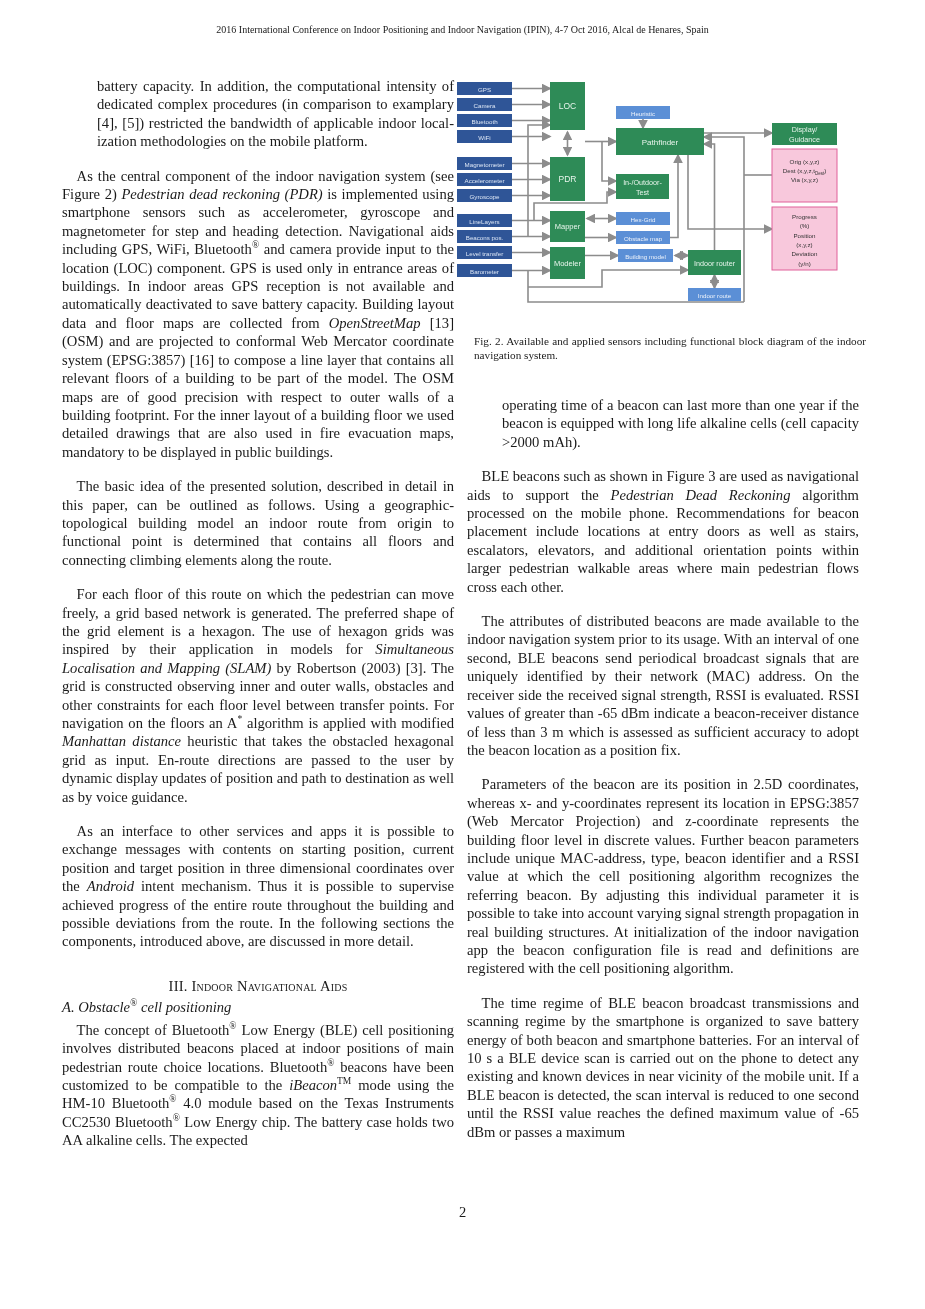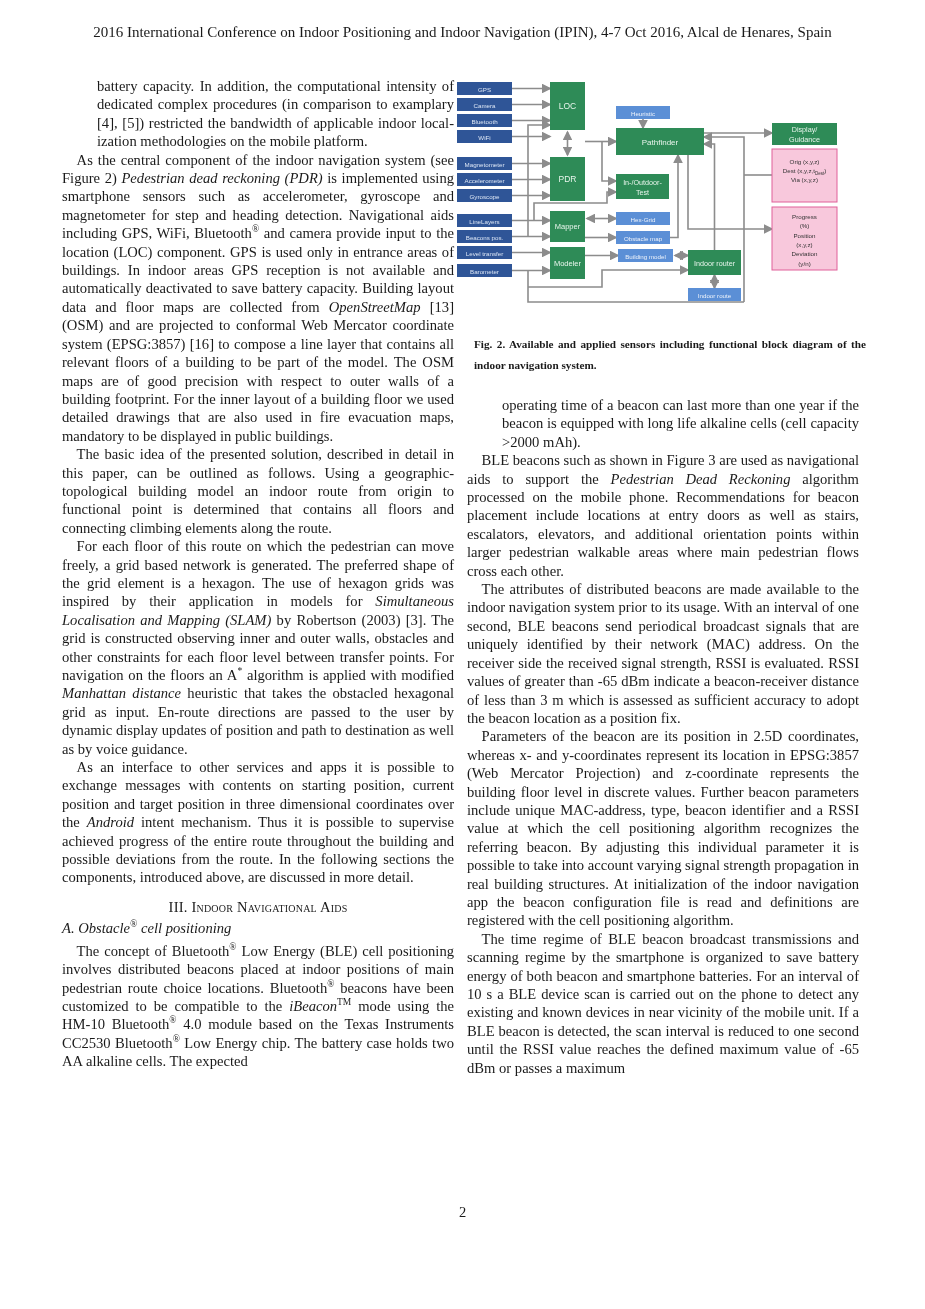--- a/index.html
+++ b/index.html
@@ -1,31 +1,31 @@
 <!DOCTYPE html>
 <html><head>
 <meta charset="utf-8">
 <style>
   html, body { margin: 0; padding: 0; background: #ffffff; }
   body { width: 925px; height: 1309px; position: relative; overflow: hidden;
          font-family: "Liberation Serif", "DejaVu Serif", serif; color: #1a1a1a; }
   .header { position: absolute; top: 24px; left: 0; width: 925px; text-align: center;
-            font-size: 15px; letter-spacing: 0; white-space: nowrap; }
+            font-size: 10px; letter-spacing: 0; white-space: nowrap; }
   .col { position: absolute; top: 77px; width: 392px; font-size: 14.6px; line-height: 18.4px;
          text-align: justify; hyphens: manual; }
   .col-left { left: 62px; }
   .col-right { left: 467px; }
   .col p { margin: 0; text-indent: 1em; }
   .col p.noindent { text-indent: 0; margin-left: 35px; }
-  .col p + p { margin-top: 0; }
-  .sec-title { text-align: center; margin: 11px 0 3px 0; font-variant: small-caps; letter-spacing: 0.2px; }
+  .col p + p { margin-top: 16px; }
+  .sec-title { text-align: center; margin: 26px 0 3px 0; font-variant: small-caps; letter-spacing: 0.2px; }
   .subsec-title { font-style: italic; margin: 0 0 4px 0; }
   sup { font-size: 9.5px; line-height: 0; vertical-align: 6px; }
   .fig { position: absolute; left: 452px; top: 77px; width: 392px; height: 240px; }
-  .caption { position: absolute; left: 474px; top: 334px; width: 392px; font-size: 11.2px; line-height: 21px; text-align: justify; font-weight: bold; }
+  .caption { position: absolute; left: 474px; top: 334px; width: 392px; font-size: 11.2px; line-height: 14px; text-align: justify; }
   .right-body { top: 396px; }
   .pagenum { position: absolute; top: 1204px; left: 0; width: 925px; text-align: center; font-size: 14.5px; }
   svg text { font-family: "Liberation Sans", "DejaVu Sans", sans-serif; }
 </style>
 </head>
 <body>
 
 <div class="header">2016 International Conference on Indoor Positioning and Indoor Navigation (IPIN), 4-7 Oct 2016, Alcal de Henares, Spain</div>
 
 <div class="col col-left">

